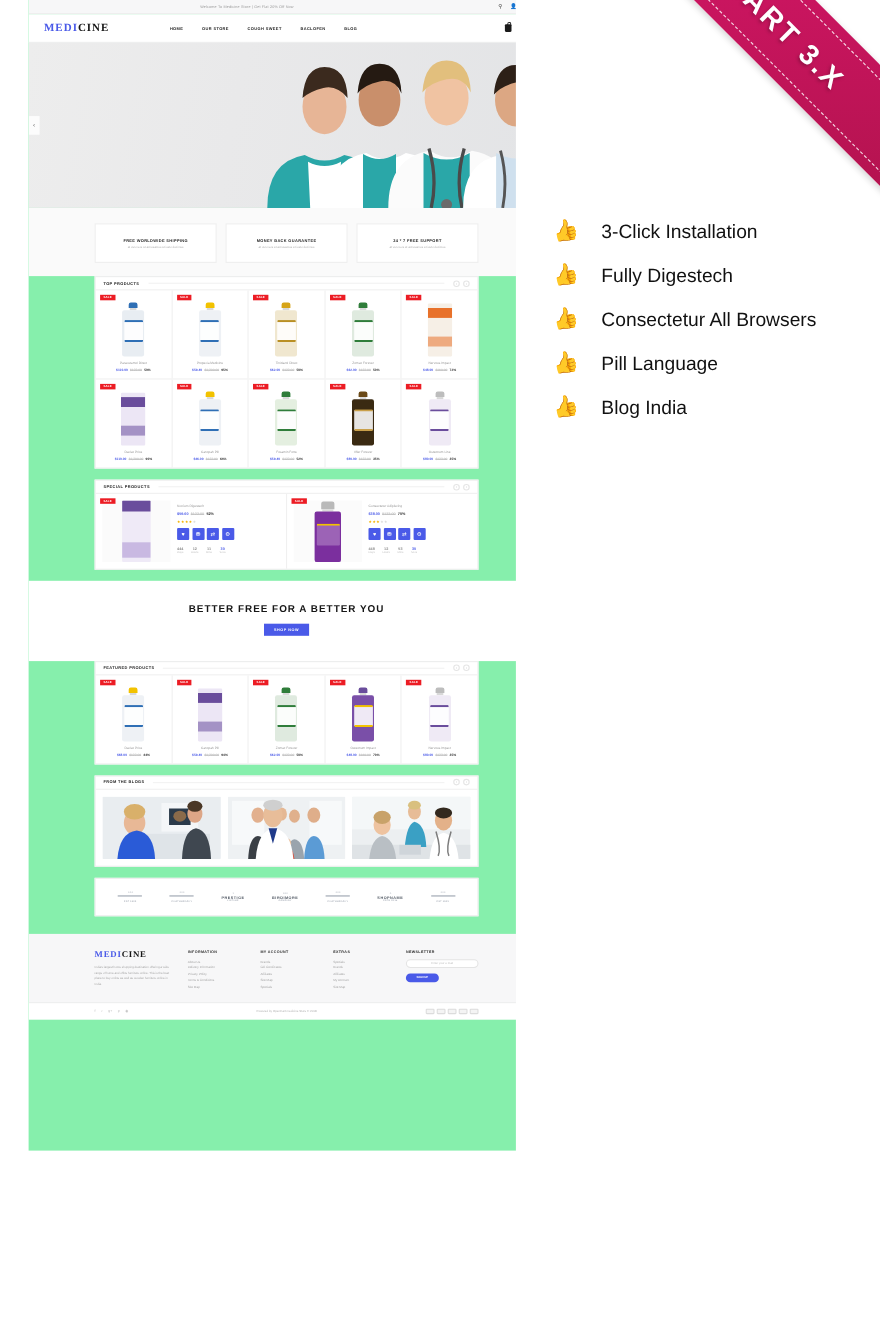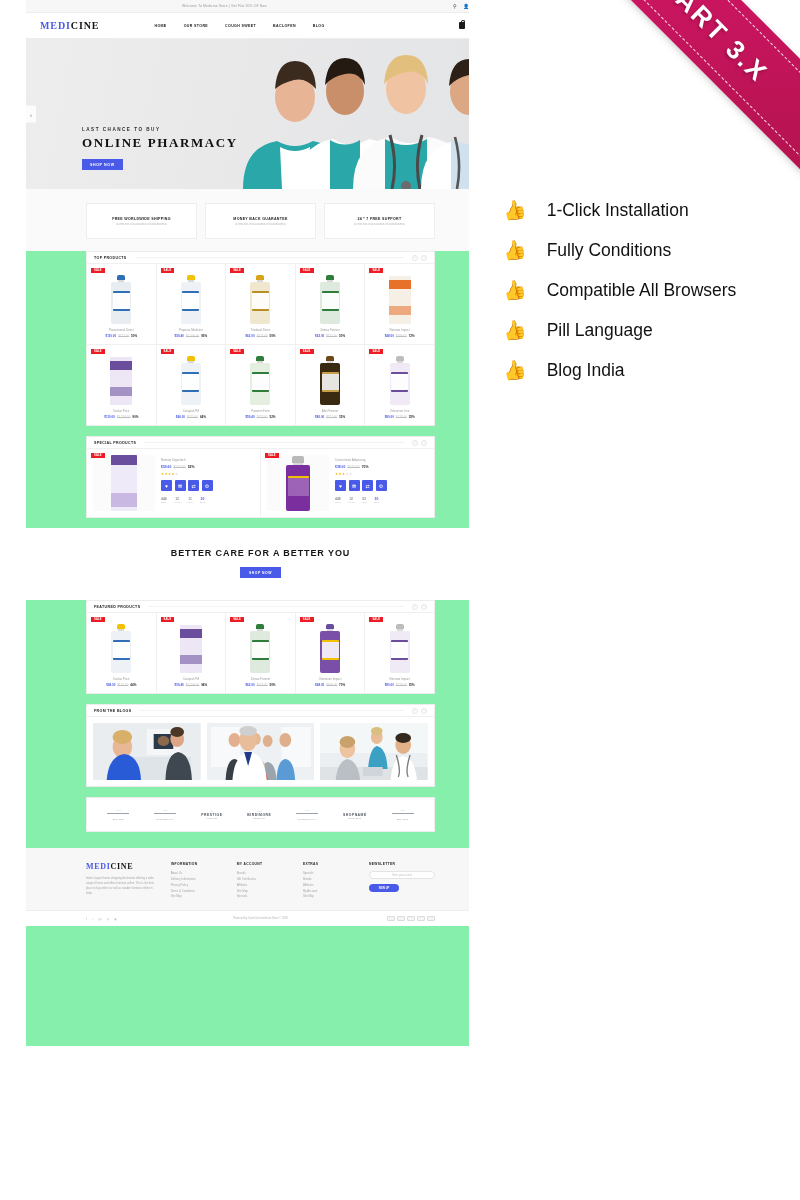--- a/index.html
+++ b/index.html
@@ -247,25 +247,20 @@
         </g>
 
       <g>
           <path d="M196 150 q0-42 34-48 q18 10 36 0 q34 6 34 48z" fill="#ffffff"></path>
       <path d="M226 100 q18 10 36 0 l0 50 h-36z" fill="#cfe0ee"></path>
       <ellipse cx="244" cy="52" rx="19" ry="24" fill="#dca783"></ellipse>
       <path d="M224 47 q2-27 20-27 q19 0 20 27 q-7-14-20-11 q-13 3-20 11z" fill="#2d2017"></path>
       <path d="M230 98 q7 26 2 52 M258 98 q-7 26-2 52" stroke="#555" stroke-width="2.6" fill="none"></path>
         </g>
     </svg>
-    <div class="hero-text">
-      <div class="hero-kicker">LAST CHANCE TO BUY</div>
-      <div class="hero-title">ONLINE PHARMACY</div>
-      <div class="hero-btn">SHOP NOW</div>
-    </div>
     <div class="hero-arrow l">‹</div>
     <div class="hero-arrow r">›</div>
   </div>
 
   <div class="services">
     <div class="svc">
       <div class="svc-t">FREE WORLDWIDE SHIPPING</div>
       <div class="svc-s">at vero eos et accusamus et iusto ducimus</div>
     </div>
     <div class="svc">
@@ -506,21 +501,21 @@
                 <div class="tnum hl">30</div>
                 <div class="tlbl">Secs</div>
               </div>
             </div>
           </div>
         </div>
       </div>
   </div>
 
   <div class="cta">
-    <div class="cta-title">BETTER CARE FOR A BETTER YOU</div>
+    <div class="cta-title">BETTER FREE FOR A BETTER YOU</div>
     <div class="cta-btn">SHOP NOW</div>
   </div>
 
   <div class="module">
     <div class="module-head">
       <div class="module-title">FEATURED PRODUCTS</div>
       <div class="module-line"></div>
       <div class="nav-arrows">
         <div class="na">‹</div>
         <div class="na">›</div>
@@ -765,29 +760,29 @@
 
 <div id="right-panel">
 
   <div class="ribbon">
     <div class="ribbon-text">OPENCART 3.X</div>
   </div>
 
   <div class="features" id="features">
       <div class="feat">
         <div class="feat-ico">👍</div>
-        <div class="feat-lbl">1-Click Installation</div>
+        <div class="feat-lbl">3-Click Installation</div>
       </div>
       <div class="feat">
         <div class="feat-ico">👍</div>
-        <div class="feat-lbl">Fully Conditions</div>
+        <div class="feat-lbl">Fully Digestech</div>
       </div>
       <div class="feat">
         <div class="feat-ico">👍</div>
-        <div class="feat-lbl">Compatible All Browsers</div>
+        <div class="feat-lbl">Consectetur All Browsers</div>
       </div>
       <div class="feat">
         <div class="feat-ico">👍</div>
         <div class="feat-lbl">Pill Language</div>
       </div>
       <div class="feat">
         <div class="feat-ico">👍</div>
         <div class="feat-lbl">Blog India</div>
       </div>
     </div>

